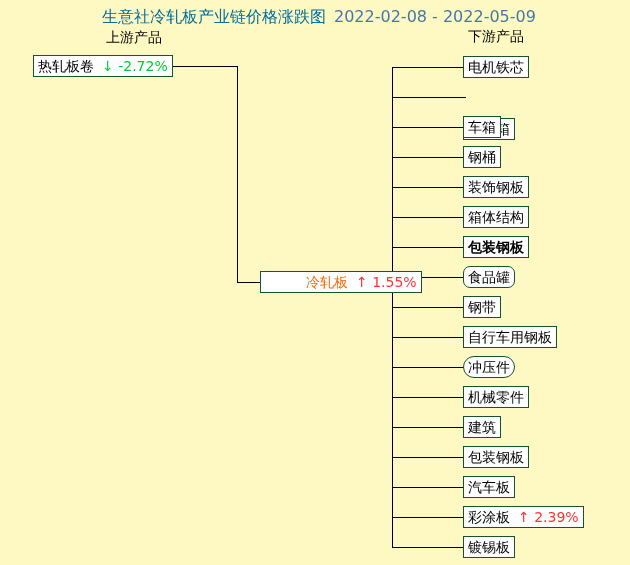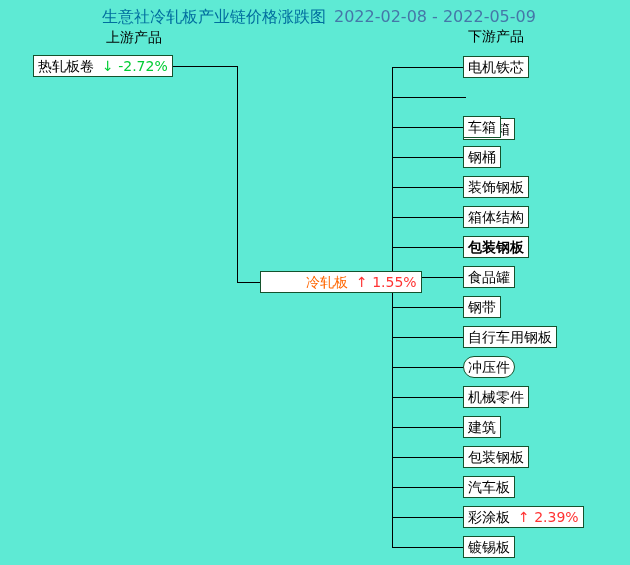--- a/index.html
+++ b/index.html
@@ -1,17 +1,17 @@
 <!DOCTYPE html>
 <html><head>
 <meta charset="utf-8">
 <style>
   html,body{margin:0;padding:0;background:#fff;}
   #canvas{
-    position:relative;width:630px;height:565px;background:#5eead4;
+    position:relative;width:630px;height:565px;background:#fef9c3;
     font-family:"DejaVu Sans",sans-serif;overflow:hidden;
   }
   .hline,.vline{position:absolute;background:#000;z-index:0;}
   .hline{height:1px;}
   .vline{width:1px;}
   .node{
     position:absolute;z-index:1;background:#fff;border:1px solid #14532d;
     font-size:14px;line-height:20px;white-space:nowrap;padding:0 4px;
     color:#000;
   }
@@ -81,21 +81,21 @@
   </div>
   <div class="node" style="left:463px;top:176px;">
     <span>装饰钢板</span><span class="chg"></span>
   </div>
   <div class="node" style="left:463px;top:206px;">
     <span>箱体结构</span><span class="chg"></span>
   </div>
   <div class="node" style="left:463px;top:236px;font-weight:bold;">
     <span>包装钢板</span><span class="chg"></span>
   </div>
-  <div class="node" style="left:463px;top:266px;">
+  <div class="node" style="left:463px;top:266px;border-radius:7px;">
     <span>食品罐</span><span class="chg"></span>
   </div>
   <div class="node" style="left:463px;top:296px;">
     <span>钢带</span><span class="chg"></span>
   </div>
   <div class="node" style="left:463px;top:326px;">
     <span>自行车用钢板</span><span class="chg"></span>
   </div>
   <div class="node" style="left:463px;top:356px;border-radius:11px;">
     <span>冲压件</span><span class="chg"></span>

